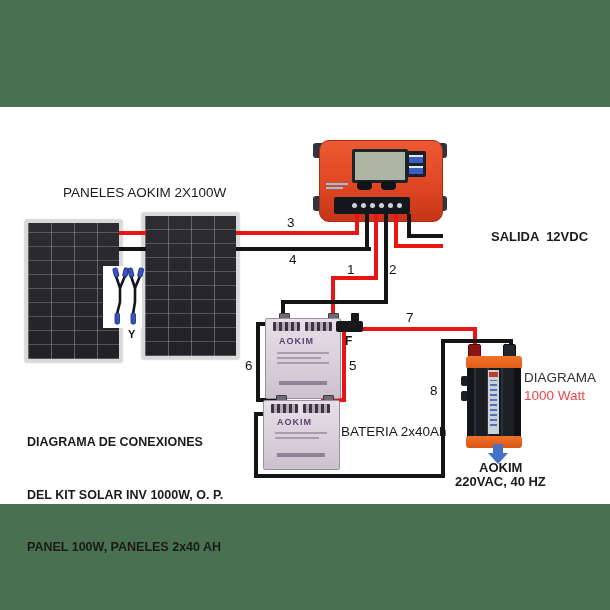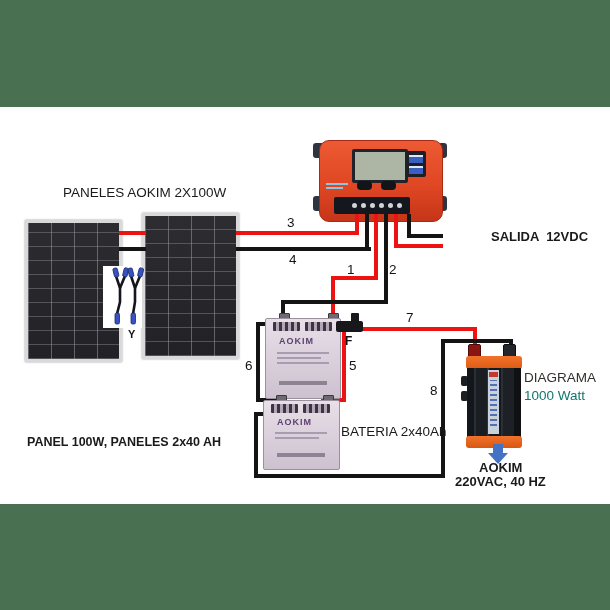--- a/index.html
+++ b/index.html
@@ -159,25 +159,27 @@
   </div>
   <div style="position:absolute;left:466px;top:436px;width:56px;height:12px;border-radius:3px;
               background:linear-gradient(var(--inverter_orange,#f2722b),#d85812);"></div>
 
   <div style="position:absolute;left:493px;top:444px;width:10px;height:9px;background:var(--arrow_blue,#4472c4);"></div>
   <div style="position:absolute;left:488px;top:453px;width:0;height:0;border-left:10px solid transparent;border-right:10px solid transparent;border-top:11px solid var(--arrow_blue,#4472c4);"></div>
 
   <div class="lbl bold" style="left:449px;top:230px;font-size:13px;margin-left:42px;">SALIDA  12VDC</div>
   <div class="lbl" style="left:341px;top:425px;font-size:13.5px;">BATERIA 2x40Ah</div>
   <div class="lbl" style="left:524px;top:371px;font-size:13.5px;color:#33302e;">DIAGRAMA</div>
-  <div class="lbl" style="left:524px;top:389px;font-size:13.5px;color:#0f766e;">1000 Watt</div>
+  <div class="lbl" style="left:524px;top:389px;font-size:13.5px;color:#ef4444;">1000 Watt</div>
   <div class="lbl bold" style="left:479px;top:461px;font-size:13px;">AOKIM</div>
   <div class="lbl bold" style="left:455px;top:475px;font-size:13px;">220VAC, 40 HZ</div>
 
   <div class="lbl bold" style="left:27px;top:399px;font-size:12.5px;line-height:17.5px;">
+    <div>DIAGRAMA DE CONEXIONES</div>
+    <div>DEL KIT SOLAR INV 1000W, O. P.</div>
     <div>PANEL 100W, PANELES 2x40 AH</div>
   </div>
 
   <div class="num" style="left:287px;top:215px;">3</div>
   <div class="num" style="left:289px;top:252px;">4</div>
   <div class="num" style="left:347px;top:262px;">1</div>
   <div class="num" style="left:389px;top:262px;">2</div>
   <div class="num" style="left:406px;top:310px;">7</div>
   <div class="num bold" style="left:345px;top:334px;font-size:12px;">F</div>
   <div class="num" style="left:245px;top:358px;">6</div>

